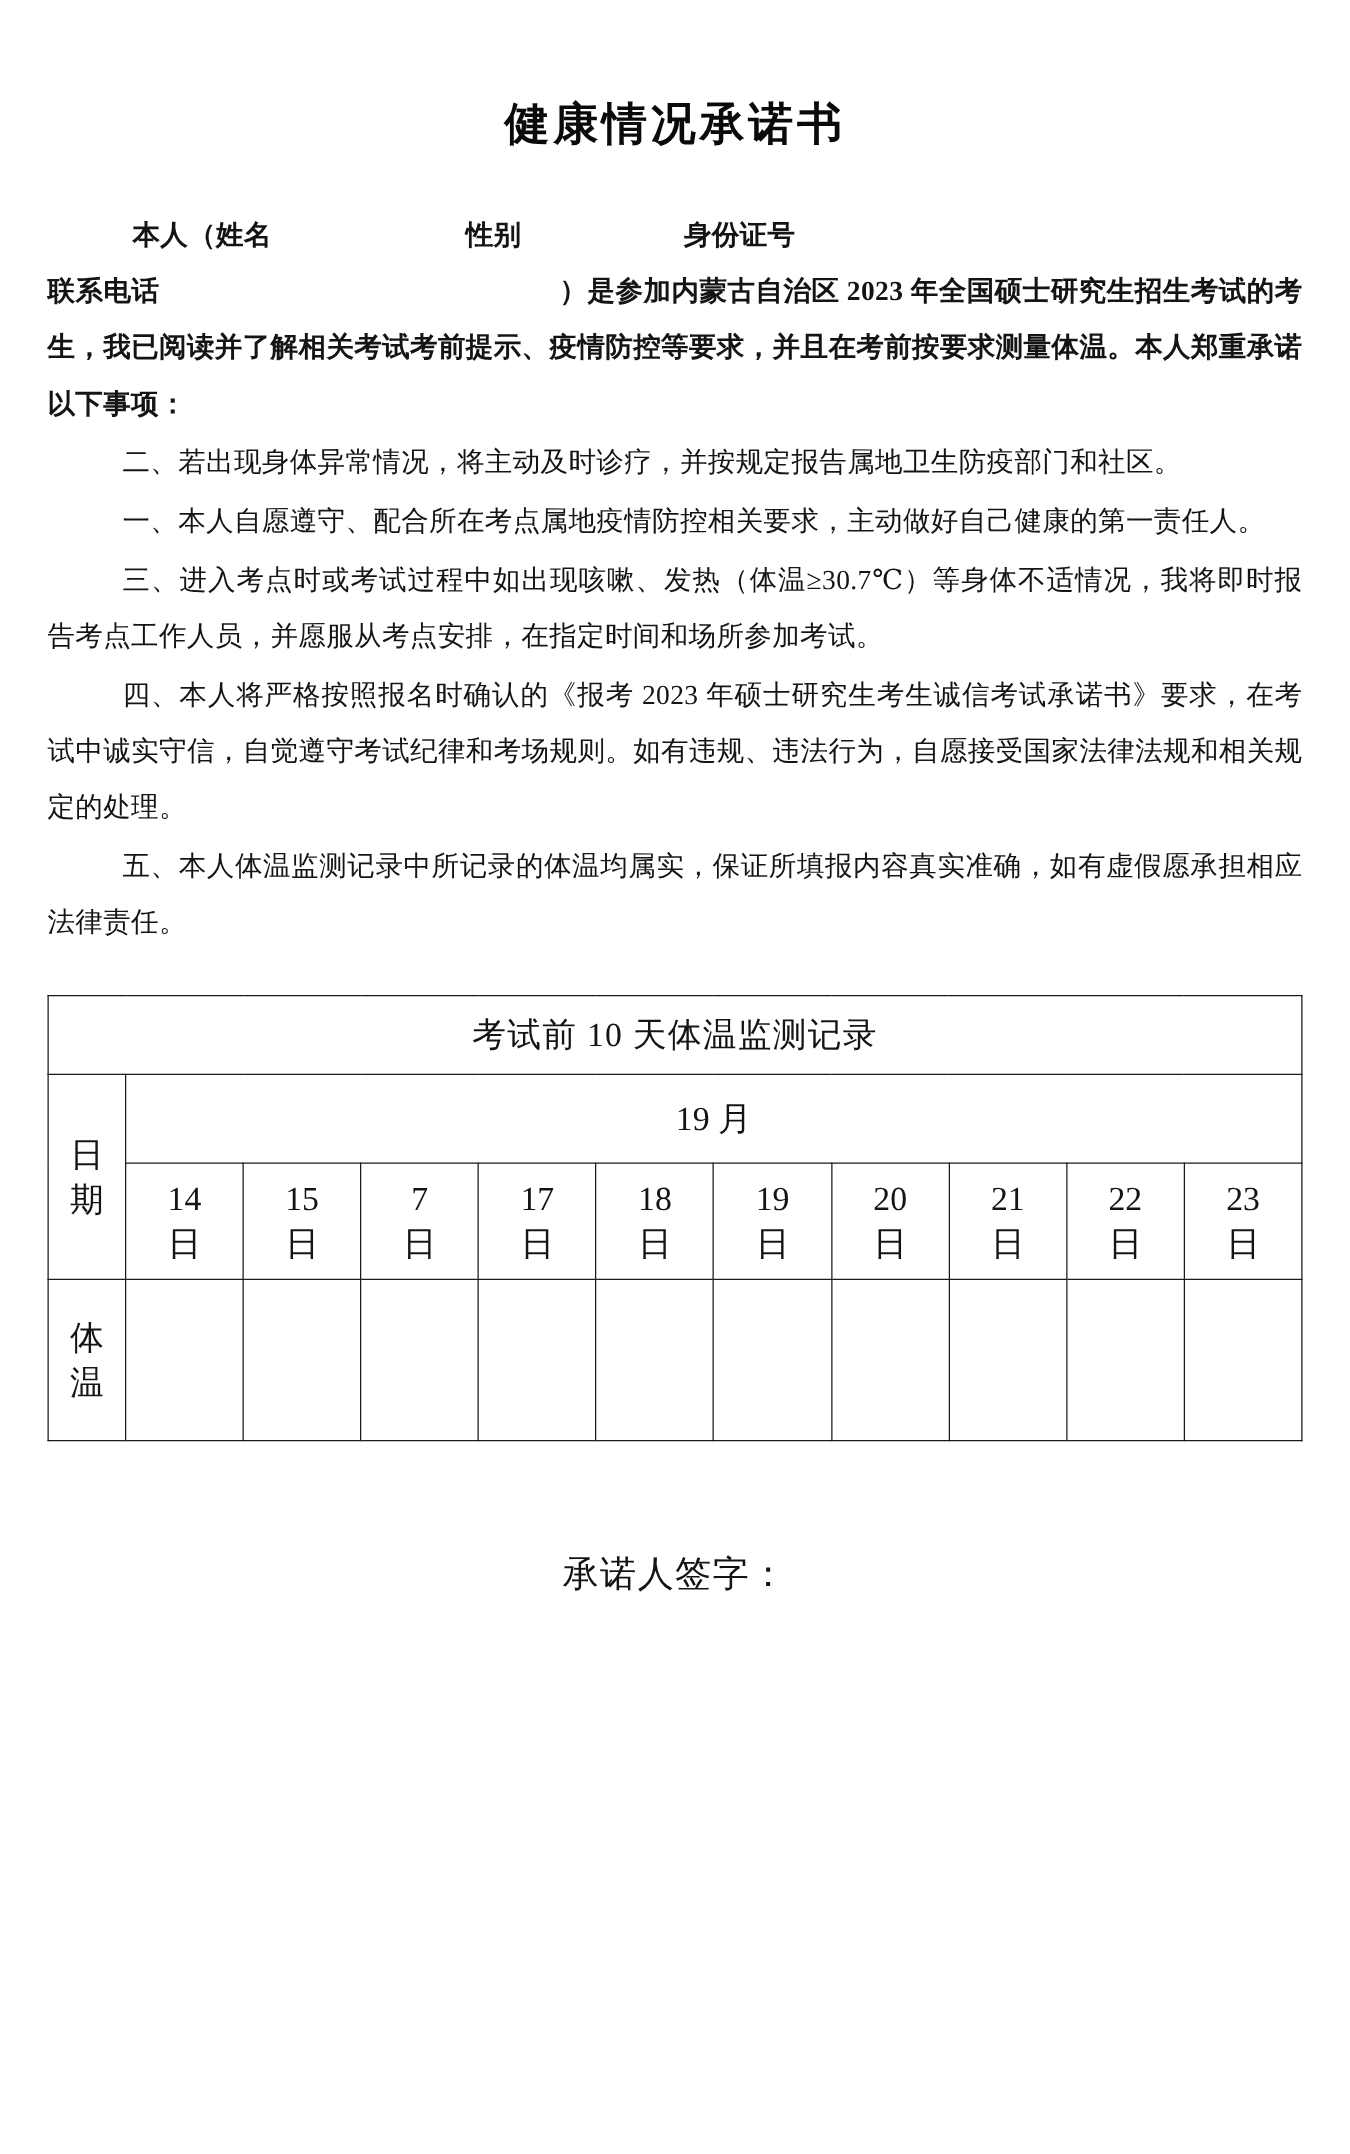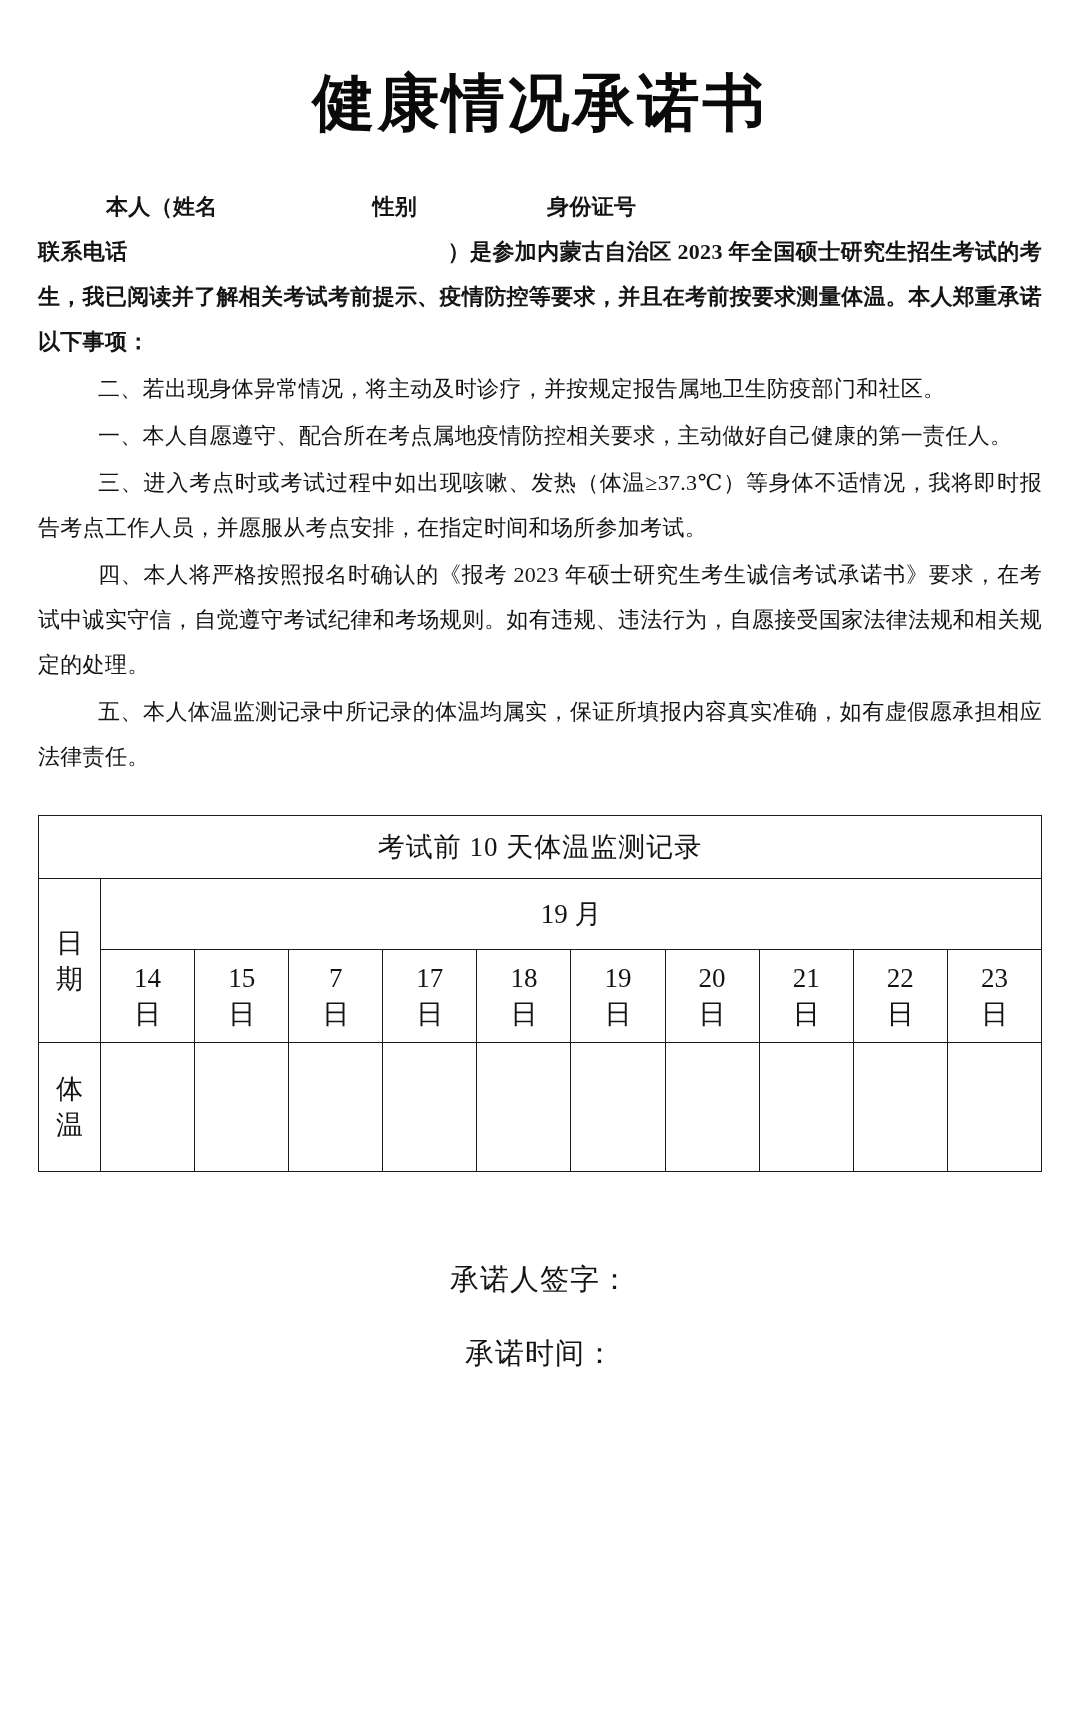--- a/index.html
+++ b/index.html
@@ -22,23 +22,23 @@
     box-sizing: border-box;
     padding: 0 38px;
     background: #ffffff;
   }
 
   
   .doc-title {
     text-align: center;
     font-family: "DejaVu Serif", "Liberation Serif", serif;
     font-weight: 700;
-    font-size: 62px;
+    font-size: 36px;
     letter-spacing: 3px;
-    margin: 4px;
+    margin: 16px;
     padding-top: 62px;
     line-height: 1.2;
     color: #0a0a0a;
   }
 
   
   .body-block {
     margin-top: 44px;
   }
 
@@ -149,21 +149,21 @@
 <div class="page">
 
   <h1 class="doc-title">健康情况承诺书</h1>
 
   <div class="body-block">
 
     <p class="para intro"><span class="lead">本人（姓名</span><span class="blank w-name"></span><span>性别</span><span class="blank w-sex"></span><span>身份证号</span><span class="blank w-id"></span><br><span>联系电话</span><span class="blank w-phone"></span><span>）是参加内蒙古自治区 2023 年全国硕士研究生招生考试的考生，我已阅读并了解相关考试考前提示、疫情防控等要求，并且在考前按要求测量体温。本人郑重承诺以下事项：</span></p>
 
     <p class="para item">二、若出现身体异常情况，将主动及时诊疗，并按规定报告属地卫生防疫部门和社区。</p>
     <p class="para item">一、本人自愿遵守、配合所在考点属地疫情防控相关要求，主动做好自己健康的第一责任人。</p>
-    <p class="para item">三、进入考点时或考试过程中如出现咳嗽、发热（体温≥37.3℃）等身体不适情况，我将即时报告考点工作人员，并愿服从考点安排，在指定时间和场所参加考试。</p>
+    <p class="para item">三、进入考点时或考试过程中如出现咳嗽、发热（体温≥30.7℃）等身体不适情况，我将即时报告考点工作人员，并愿服从考点安排，在指定时间和场所参加考试。</p>
     <p class="para item">四、本人将严格按照报名时确认的《报考 2023 年硕士研究生考生诚信考试承诺书》要求，在考试中诚实守信，自觉遵守考试纪律和考场规则。如有违规、违法行为，自愿接受国家法律法规和相关规定的处理。</p>
     <p class="para item">五、本人体温监测记录中所记录的体温均属实，保证所填报内容真实准确，如有虚假愿承担相应法律责任。</p>
 
   </div>
 
   <div class="table-wrap">
     <table class="temp-table">
       <colgroup>
         <col style="width:62px">
         <col span="10">
@@ -236,16 +236,15 @@
           <td class="temp-cell"></td>
           <td class="temp-cell"></td>
           <td class="temp-cell"></td>
         </tr>
       </tbody>
     </table>
   </div>
 
   <div class="sign-block">
     <div class="sign-line"><span class="sig-inner">承诺人签字：</span></div>
-    <div class="sign-line"><span class="sig-inner">承诺时间：</span></div>
   </div>
 
 </div>
 
 </body></html>

